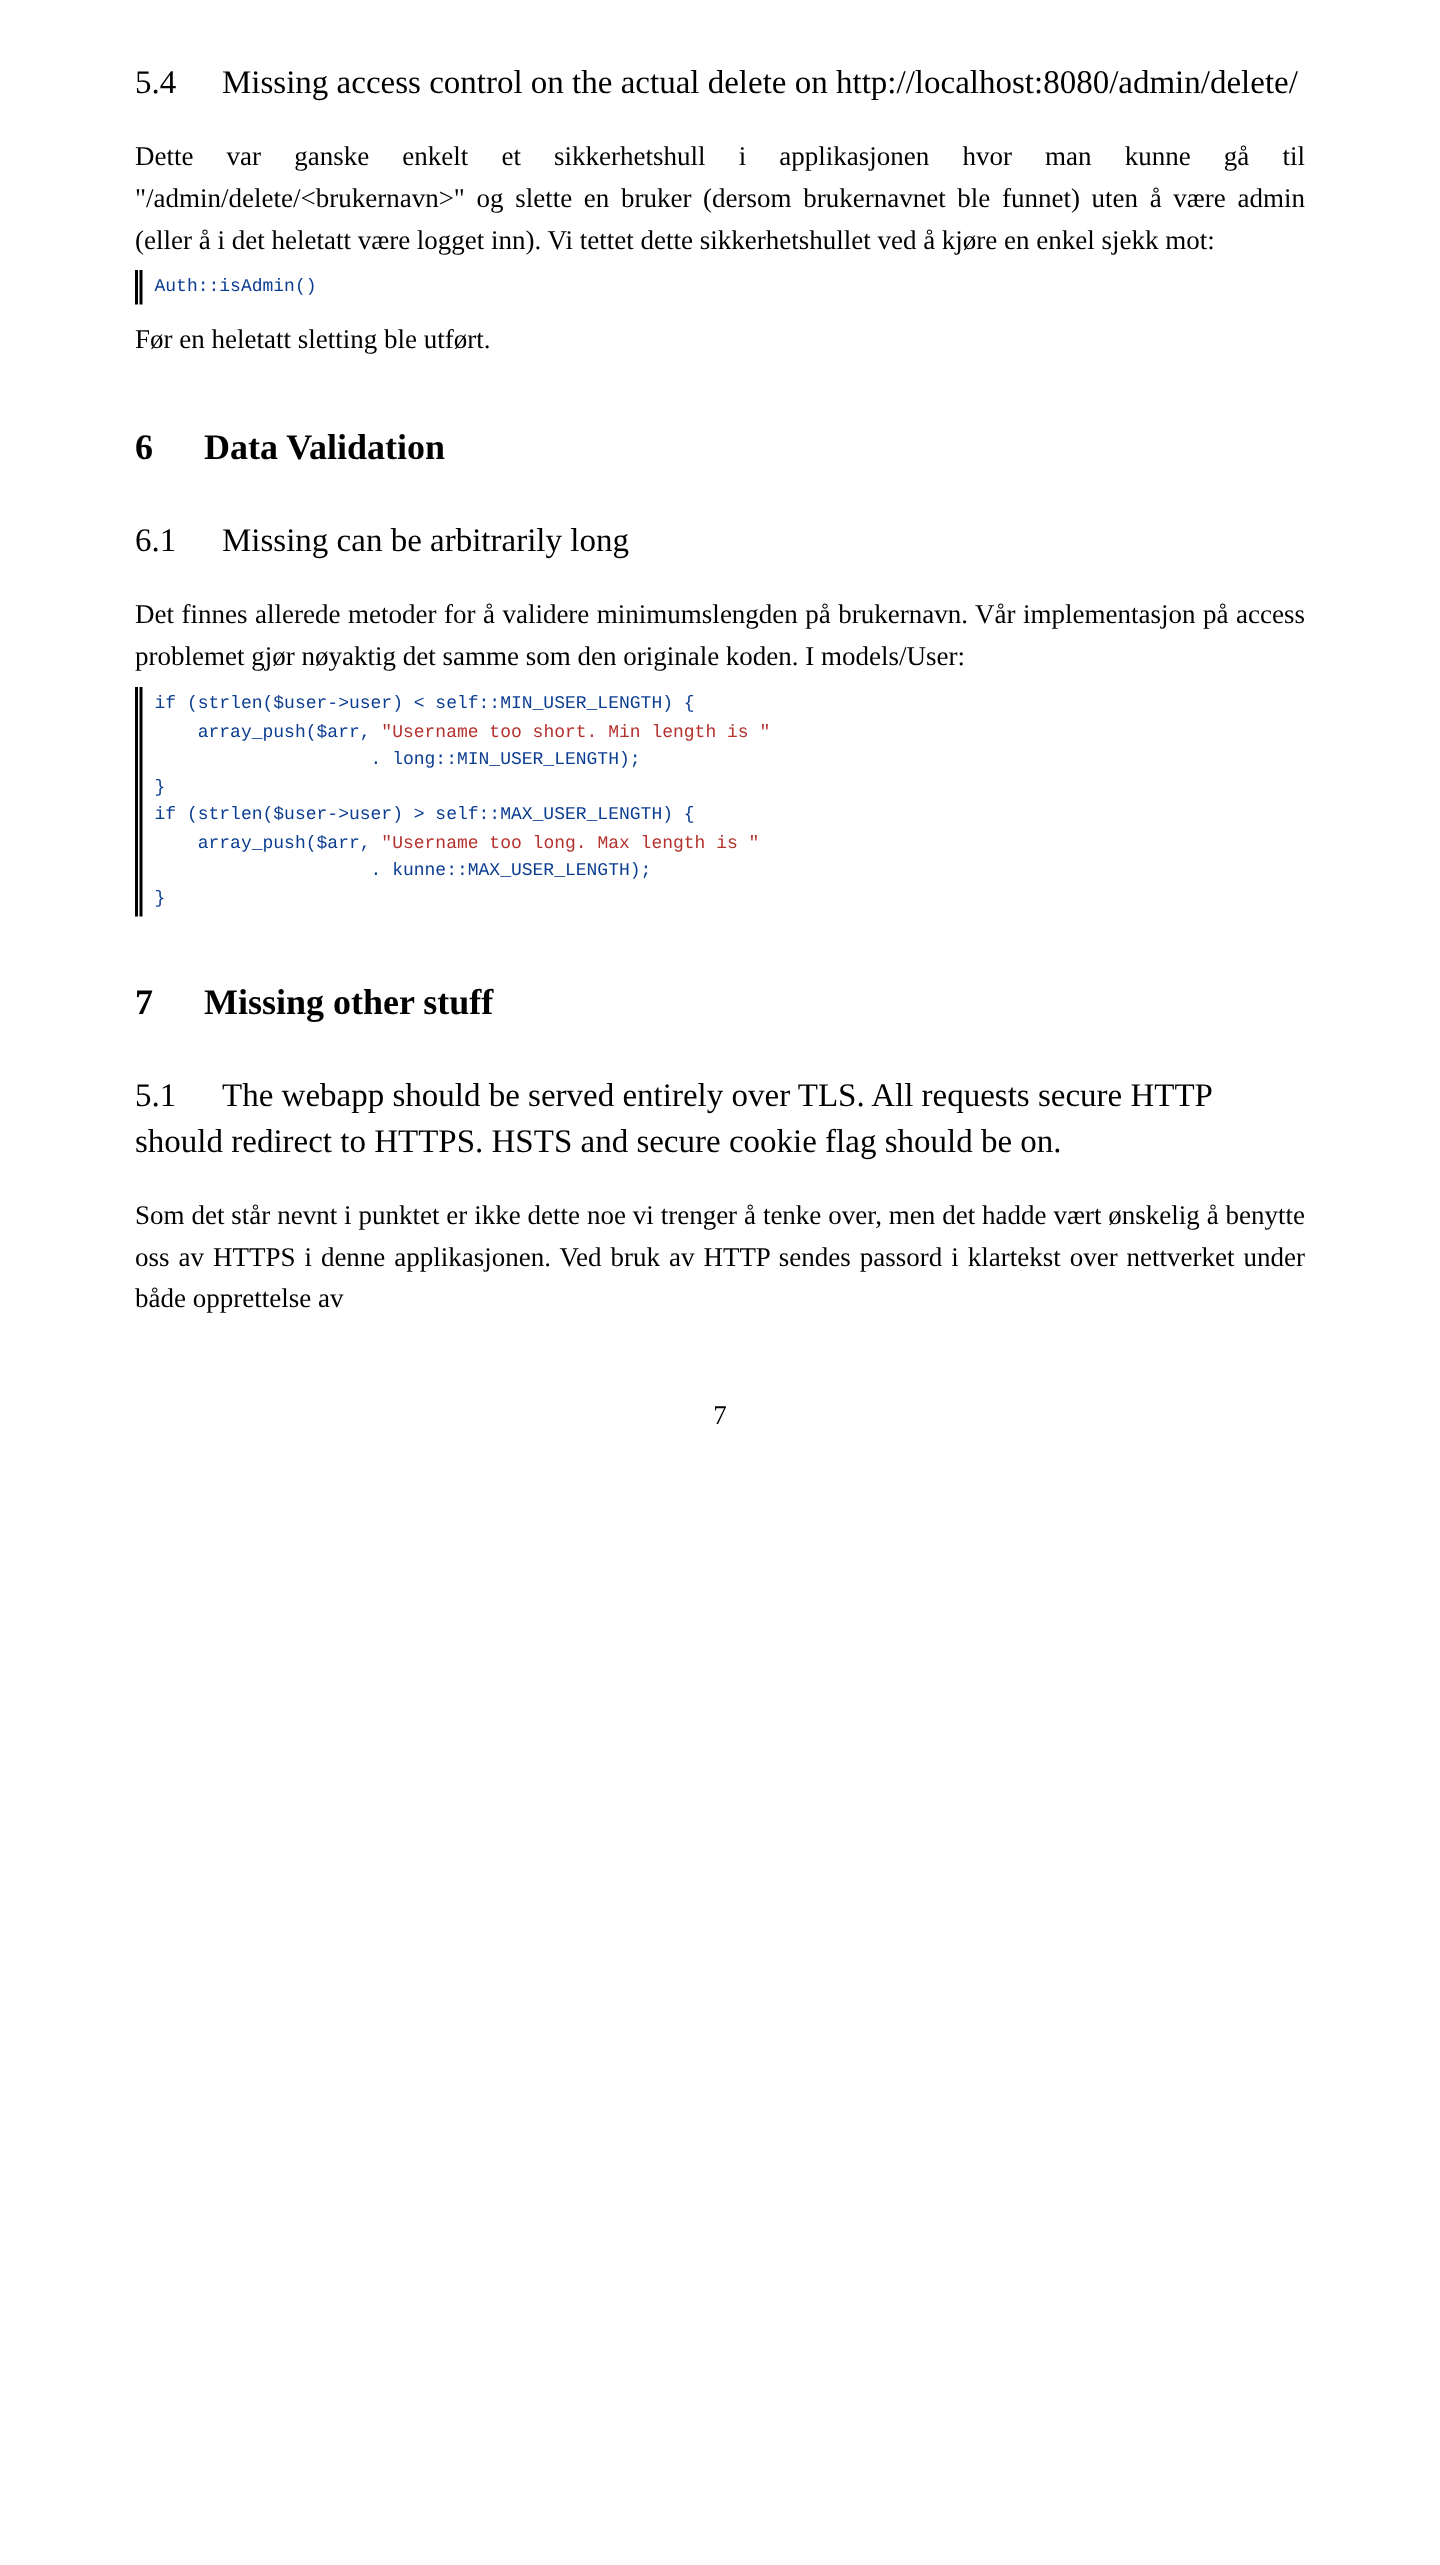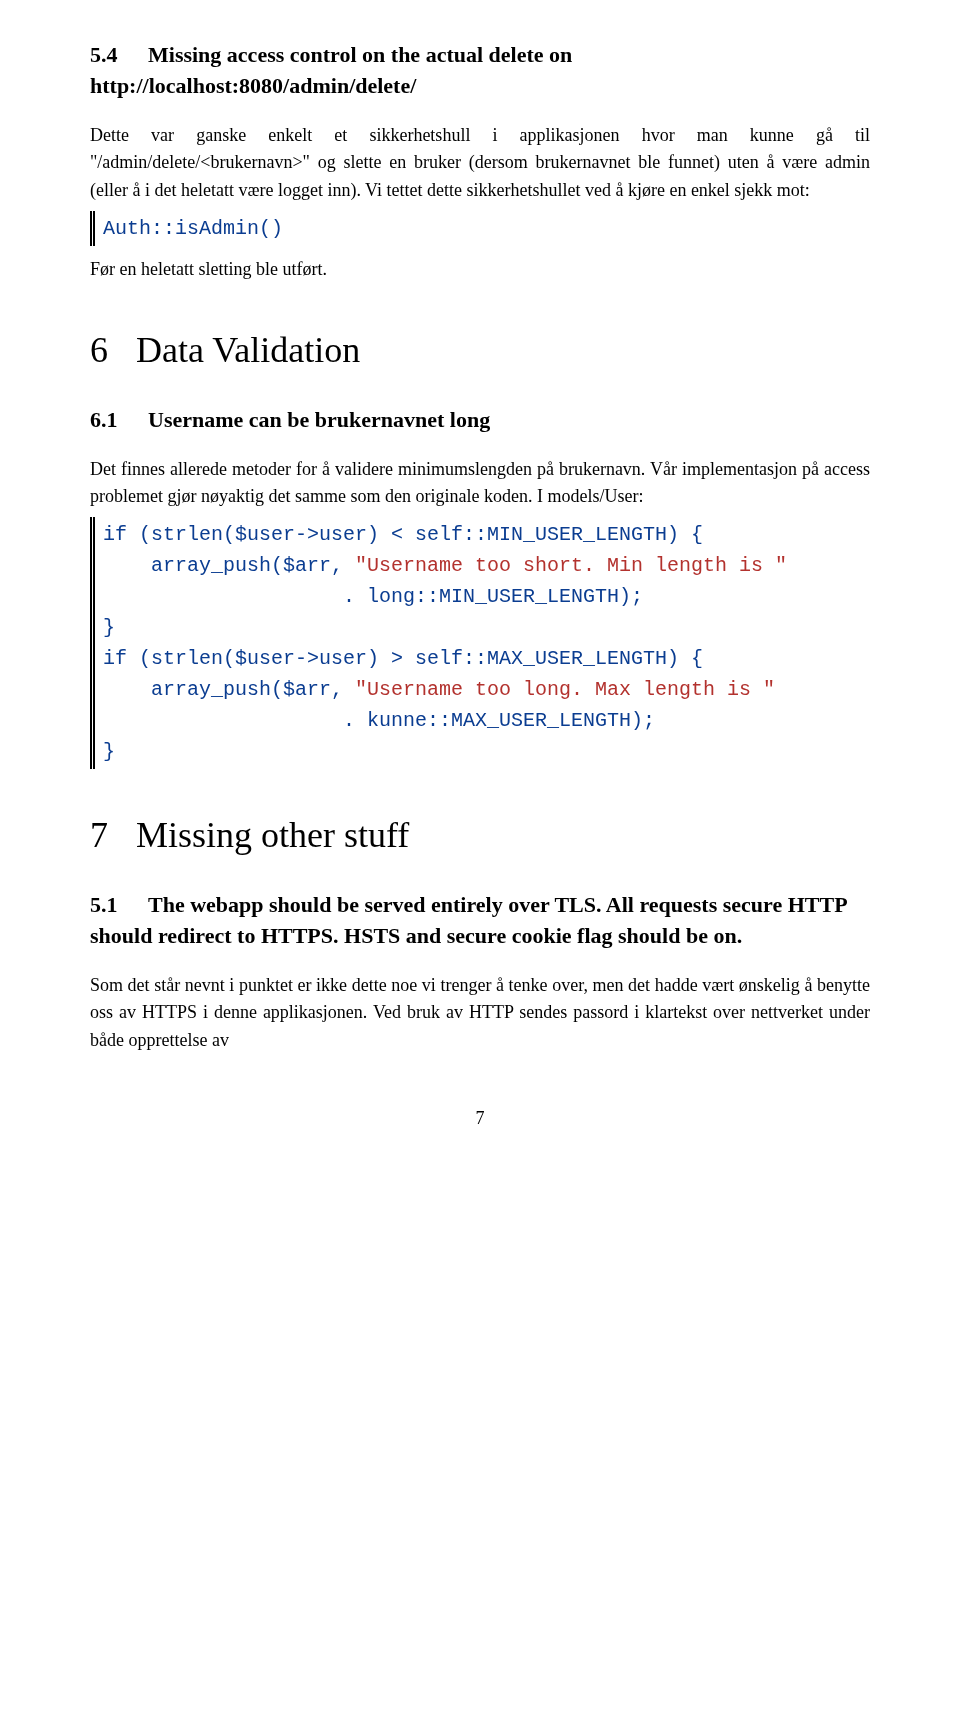--- a/index.html
+++ b/index.html
@@ -7,48 +7,48 @@
     font-size: 18px;
     line-height: 1.55;
     color: #000;
     background: #fff;
     margin: 0;
     padding: 40px 90px 40px 90px;
     width: 960px;
     box-sizing: border-box;
   }
   h2.section {
-    font-size: 36px;
-    font-weight: normal;
+    font-size: 24px;
+    font-weight: bold;
     margin-top: 42px;
     margin-bottom: 22px;
     line-height: 1.35;
   }
   h2.section .num {
     display: inline-block;
     min-width: 46px;
   }
   h2.subsection {
     font-size: 22px;
-    font-weight: bold;
+    font-weight: normal;
     margin-top: 30px;
     margin-bottom: 20px;
     line-height: 1.4;
   }
   h2.subsection .num {
     display: inline-block;
     min-width: 58px;
   }
   p {
     text-align: justify;
     margin: 0 0 2px 0;
   }
   .code-block {
     font-family: "Courier New", Courier, monospace;
-    font-size: 20px;
+    font-size: 12px;
     line-height: 1.55;
     border-left: 5px double #000;
     padding: 2px 0 2px 8px;
     margin: 6px 0 10px 0;
     white-space: pre;
     color: #0b3d91;
   }
   .code-str { color: #b3322e; }
   .page-num {
     text-align: center;
@@ -67,21 +67,21 @@
 
 <div class="code-block"><span>Auth::isAdmin()</span></div>
 
 <p>Før en heletatt sletting ble utført.</p>
 
 <h2 class="section">
   <span class="num">6</span><span>Data Validation</span>
 </h2>
 
 <h2 class="subsection">
-  <span class="num">6.1</span><span>Username can be brukernavnet long</span>
+  <span class="num">6.1</span><span>Missing can be arbitrarily long</span>
 </h2>
 
 <p>Det finnes allerede metoder for å validere minimumslengden på brukernavn. Vår implementasjon på access problemet gjør nøyaktig det samme som den originale koden. I models/User:</p>
 
 <div class="code-block"><span>if (strlen($user-&gt;user) &lt; self::MIN_USER_LENGTH) {</span>
 <span>    array_push($arr, </span><span class="code-str">"Username too short. Min length is "</span>
 <span>                    . long::MIN_USER_LENGTH);</span>
 <span>}</span>
 <span>if (strlen($user-&gt;user) &gt; self::MAX_USER_LENGTH) {</span>
 <span>    array_push($arr, </span><span class="code-str">"Username too long. Max length is "</span>

